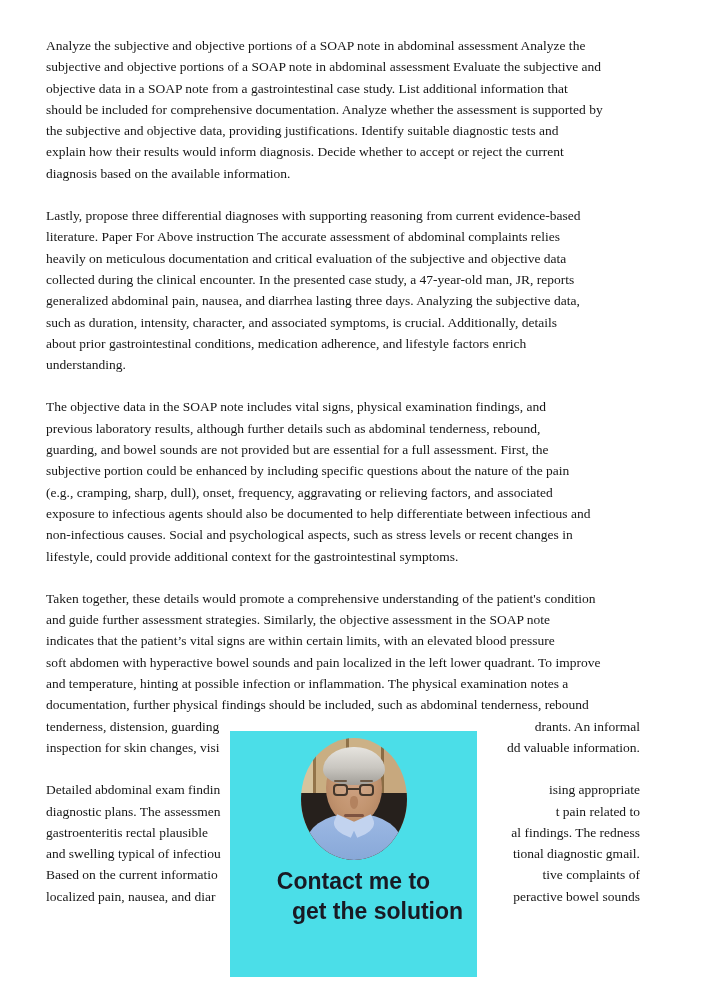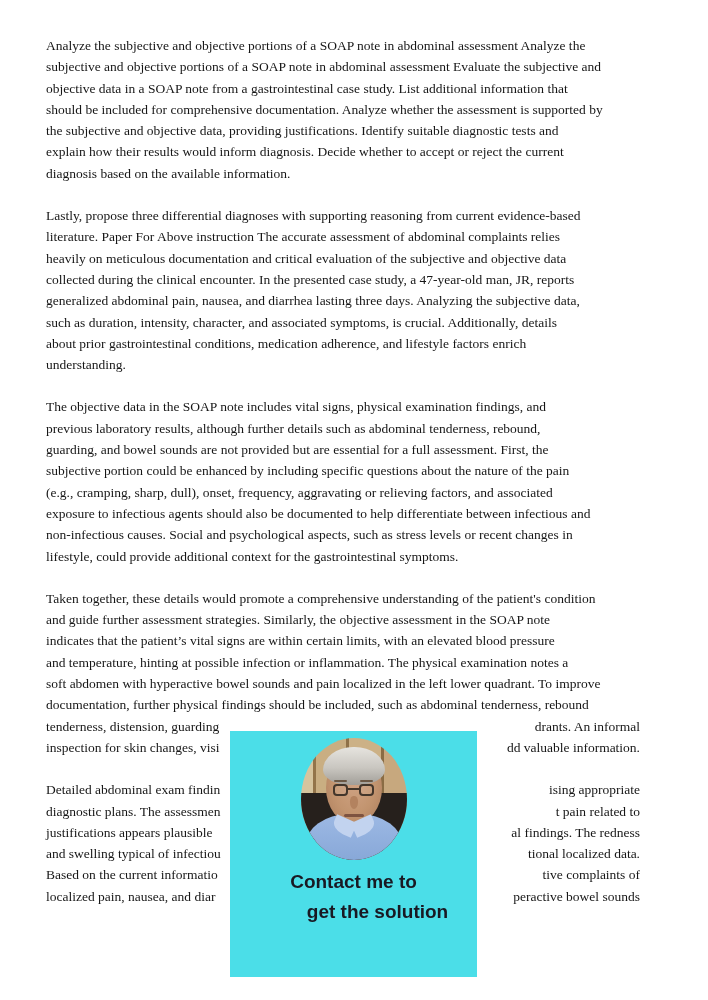--- a/index.html
+++ b/index.html
@@ -35,21 +35,21 @@
     height: 246px;
     z-index: 10;
     text-align: center;
   }
   .ov-line {
     position: absolute;
     left: 0;
     width: 100%;
     font-family: "Liberation Sans", sans-serif;
     font-weight: 700;
-    font-size: 19px;
+    font-size: 23px;
     line-height: 27px;
   }
   .ov-line1 { top: 137px; }
   .ov-line2 { top: 167px; margin-left: 24px; }
   .ov-email {
     position: absolute;
     left: 0;
     top: 201px;
     width: 100%;
     font-family: "Liberation Serif", serif;
@@ -159,48 +159,48 @@
         <div class="line">subjective portion could be enhanced by including specific questions about the nature of the pain</div>
         <div class="line">(e.g., cramping, sharp, dull), onset, frequency, aggravating or relieving factors, and associated</div>
         <div class="line">exposure to infectious agents should also be documented to help differentiate between infectious and</div>
         <div class="line">non-infectious causes. Social and psychological aspects, such as stress levels or recent changes in</div>
         <div class="line">lifestyle, could provide additional context for the gastrointestinal symptoms.</div>
       </div>
       <div class="para">
         <div class="line">Taken together, these details would promote a comprehensive understanding of the patient's condition</div>
         <div class="line">and guide further assessment strategies. Similarly, the objective assessment in the SOAP note</div>
         <div class="line">indicates that the patient’s vital signs are within certain limits, with an elevated blood pressure</div>
+        <div class="line">soft abdomen with hyperactive bowel sounds and pain localized in the left lower quadrant. To improve</div>
         <div class="line">and temperature, hinting at possible infection or inflammation. The physical examination notes a</div>
-        <div class="line">soft abdomen with hyperactive bowel sounds and pain localized in the left lower quadrant. To improve</div>
         <div class="line">documentation, further physical findings should be included, such as abdominal tenderness, rebound</div>
         <div class="line split">
           <span>tenderness, distension, guarding</span>
           <span>drants. An informal</span>
         </div>
         <div class="line split">
           <span>inspection for skin changes, visi</span>
           <span>dd valuable information.</span>
         </div>
       </div>
       <div class="para">
         <div class="line split">
           <span>Detailed abdominal exam findin</span>
           <span>ising appropriate</span>
         </div>
         <div class="line split">
           <span>diagnostic plans. The assessmen</span>
           <span>t pain related to</span>
         </div>
         <div class="line split">
-          <span>justifications appears plausible</span>
+          <span>gastroenteritis rectal plausible</span>
           <span>al findings. The redness</span>
         </div>
         <div class="line split">
           <span>and swelling typical of infectiou</span>
-          <span>tional localized data.</span>
+          <span>tional diagnostic gmail.</span>
         </div>
         <div class="line split">
           <span>Based on the current informatio</span>
           <span>tive complaints of</span>
         </div>
         <div class="line split">
           <span>localized pain, nausea, and diar</span>
           <span>peractive bowel sounds</span>
         </div>
       </div>

